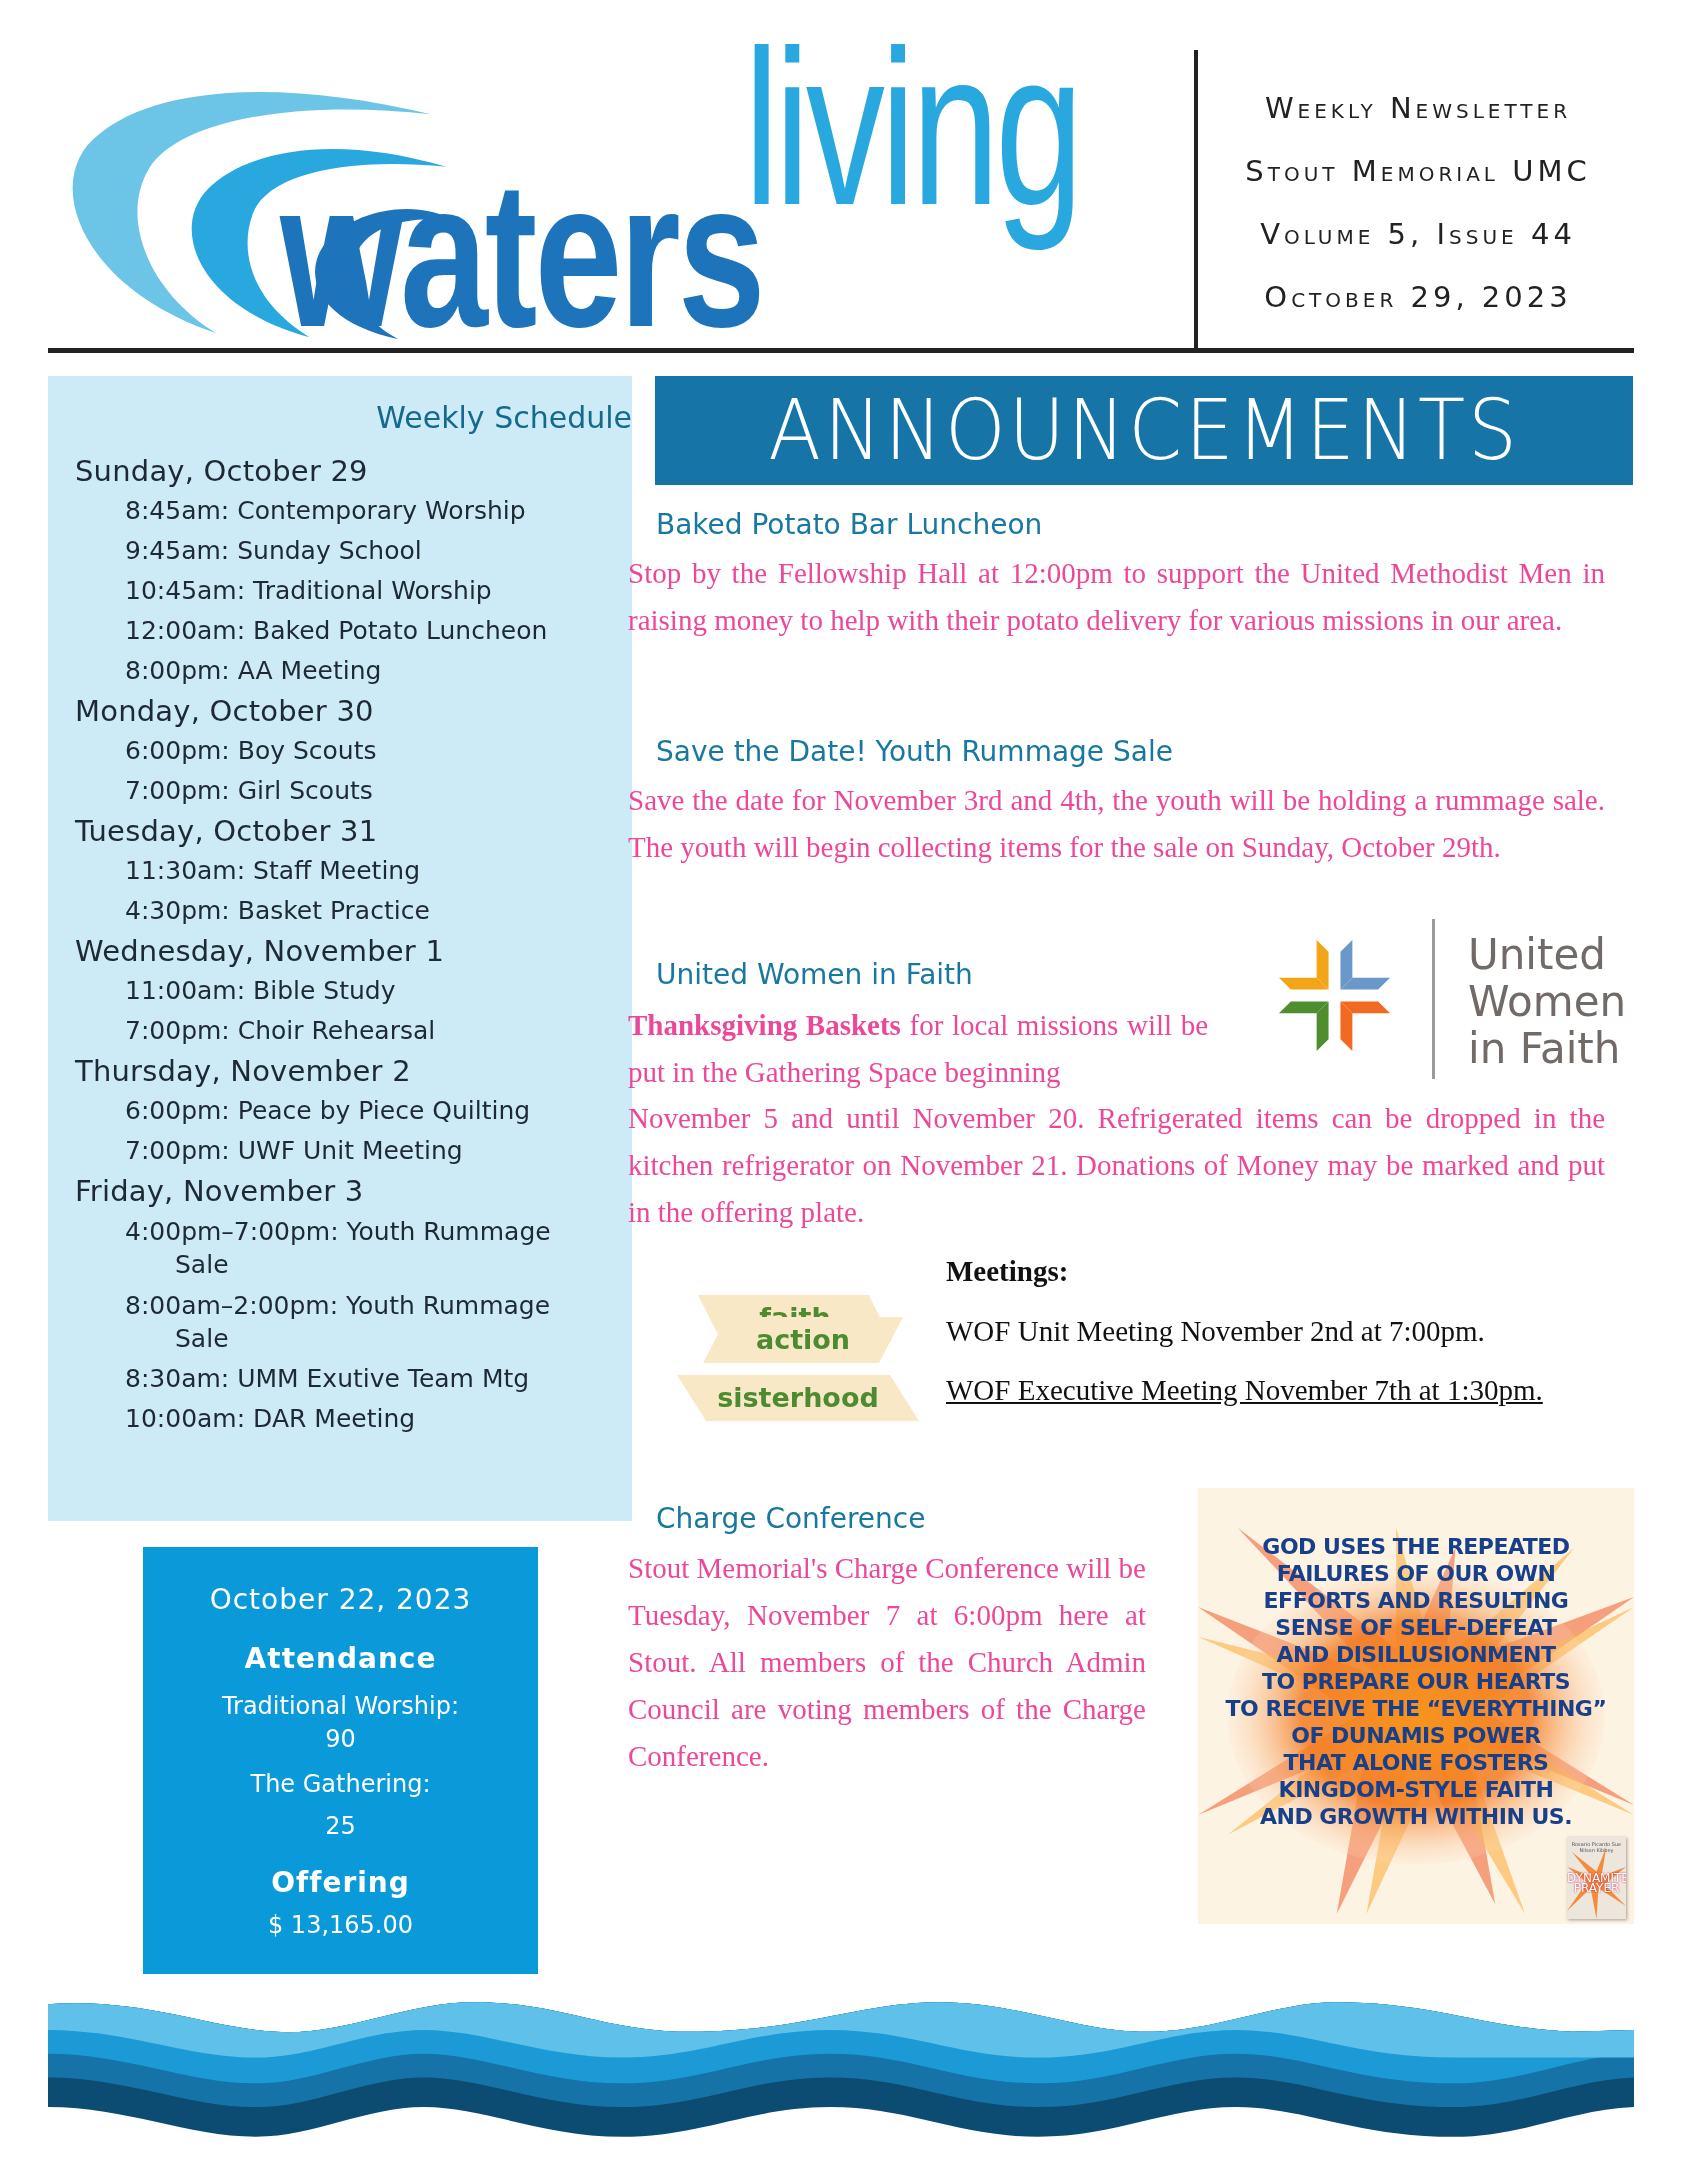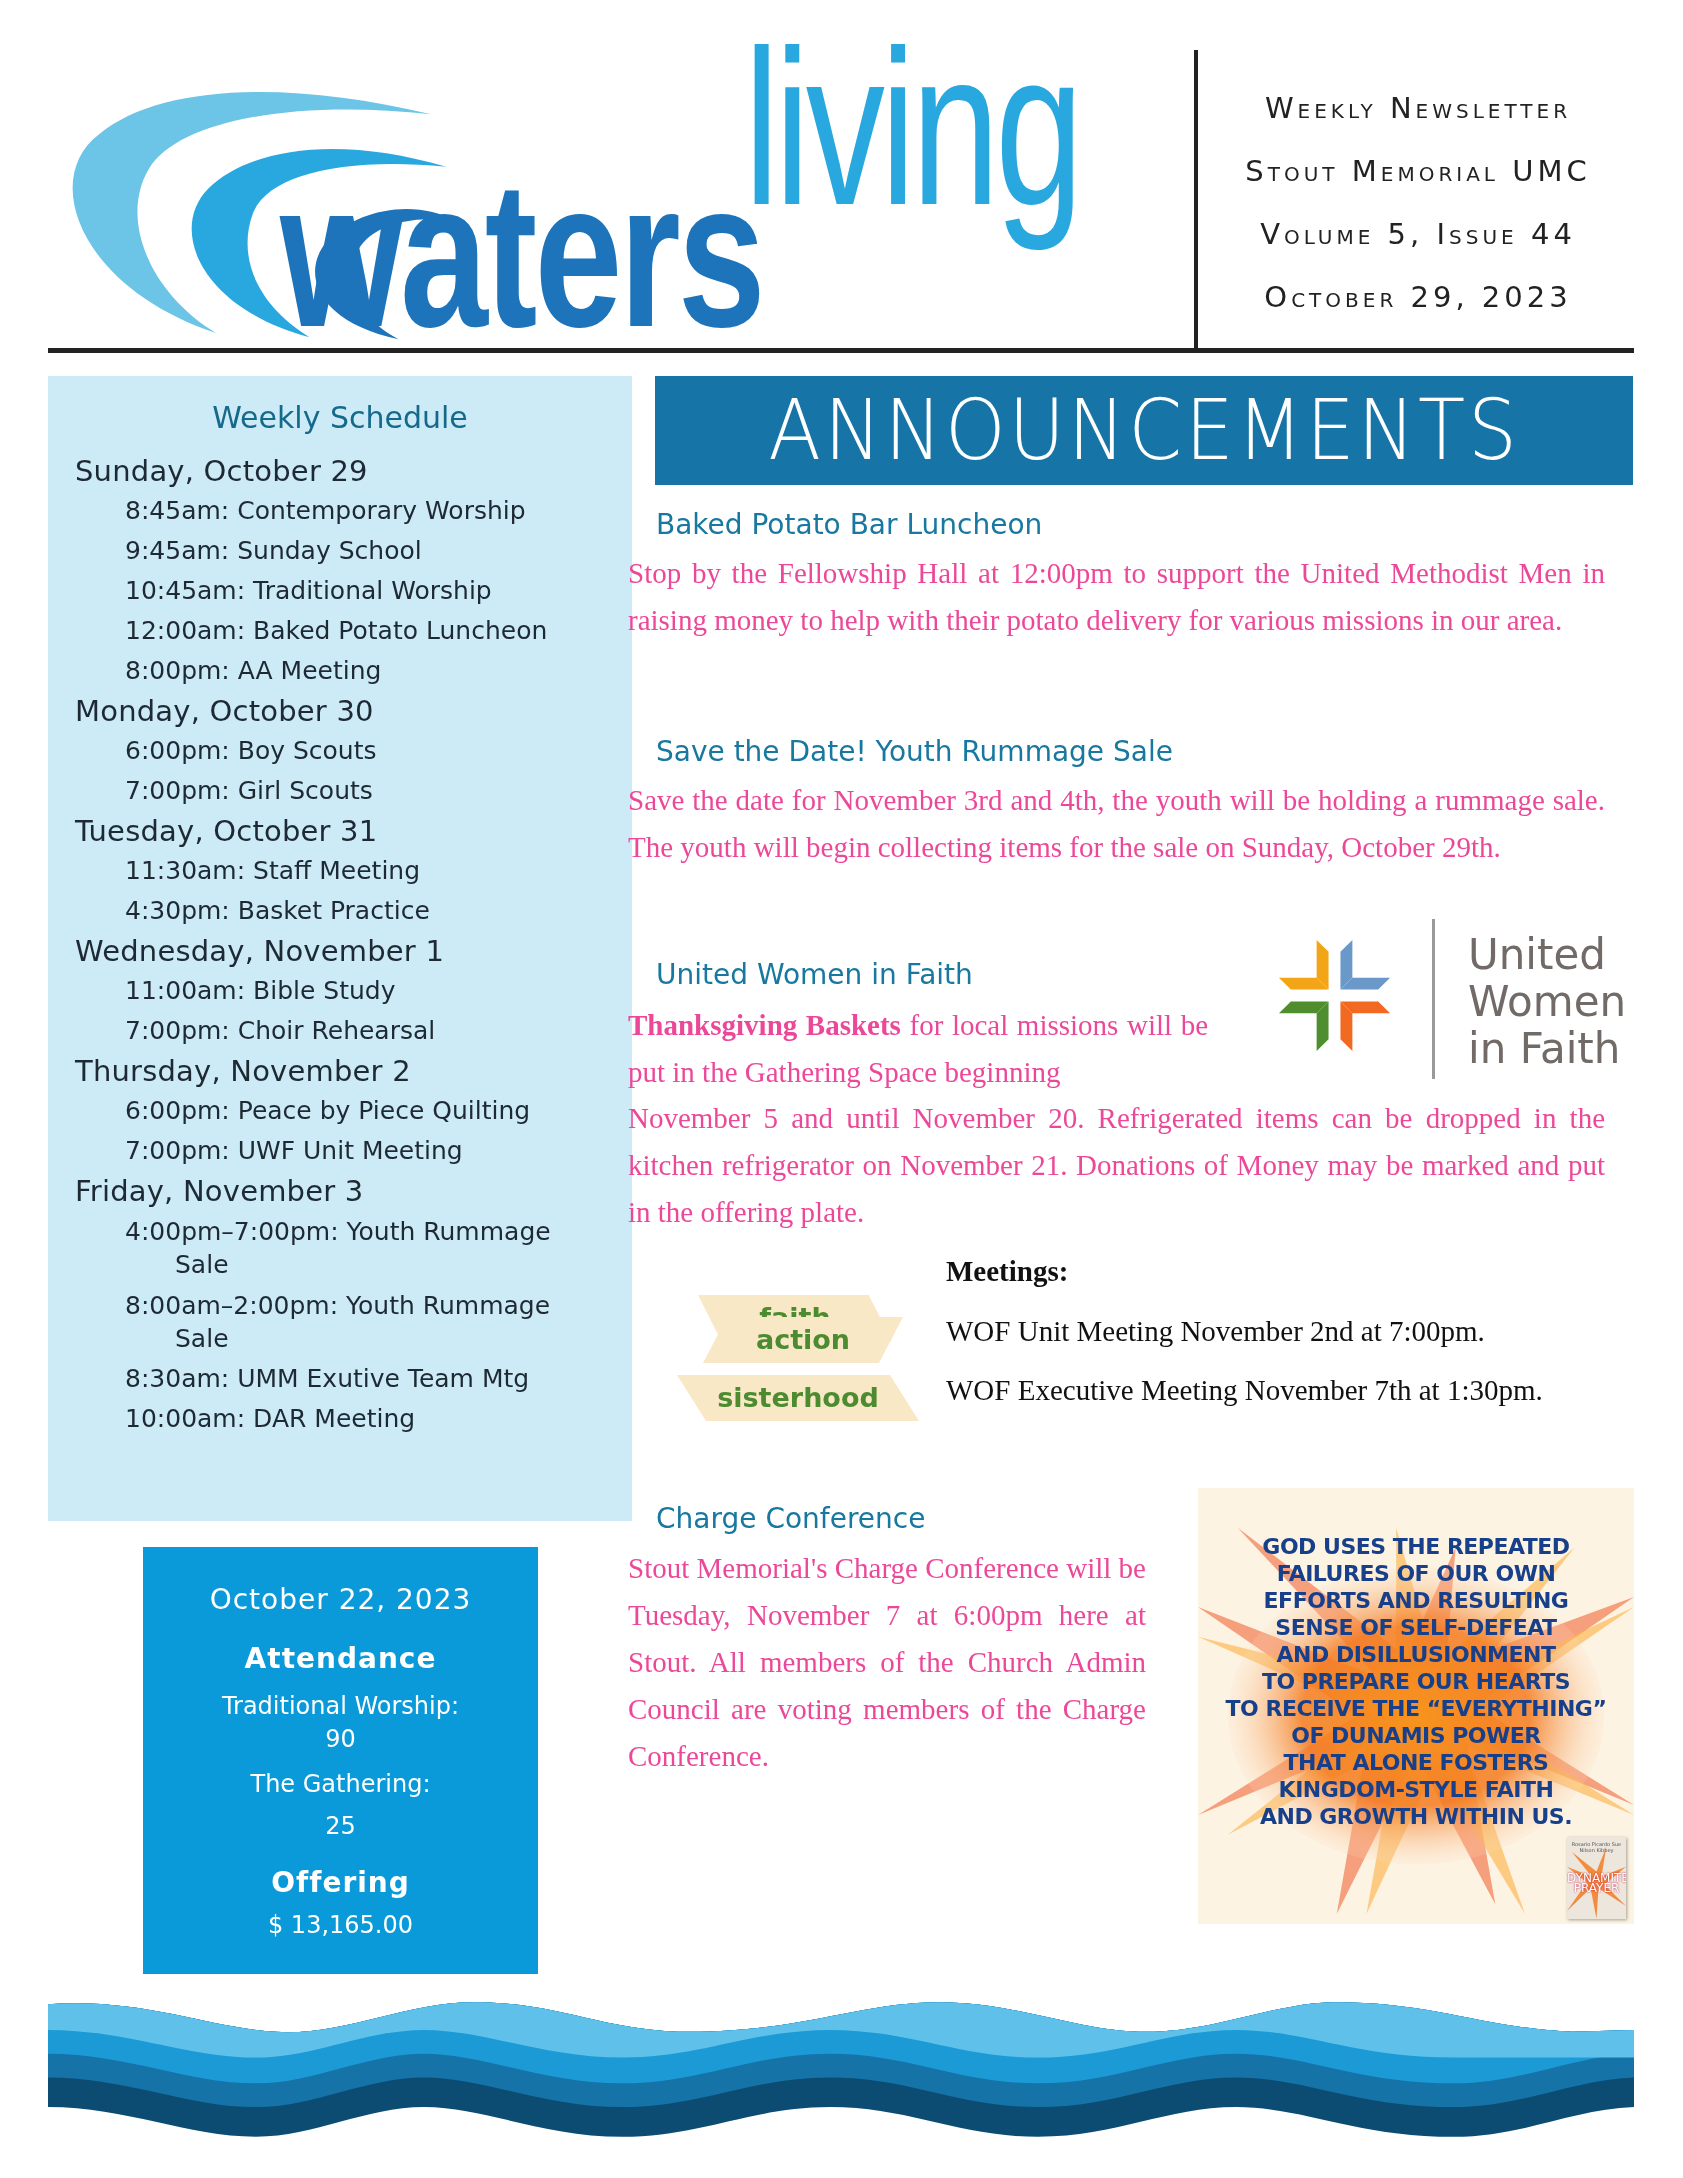--- a/index.html
+++ b/index.html
@@ -11,21 +11,21 @@
   #logo-svg { position: absolute; left: 40px; left: 40px; top: 40px; }
   .masthead-word-living { position: absolute; left: 744px; top: 18px; font-family: "Liberation Sans", sans-serif; font-size: 220px; letter-spacing: -6px; color: #29a8df; line-height: 1; transform: scaleX(0.72); transform-origin: left top; }
   .masthead-word-waters { position: absolute; left: 280px; top: 150px; font-family: "Liberation Sans", sans-serif; font-weight: bold; font-size: 208px; letter-spacing: -4px; color: #1d74bb; line-height: 1; transform: scaleX(0.76); transform-origin: left top; }
   .header-vline { position: absolute; left: 1194px; top: 50px; width: 4px; height: 303px; background: #222; }
   .header-hline { position: absolute; left: 48px; top: 348px; width: 1586px; height: 5px; background: #222; }
   .header-info { position: absolute; left: 1200px; top: 77px; width: 436px; text-align: center; font-family: "DejaVu Sans", sans-serif; font-size: 29px; letter-spacing: 4px; color: #222; font-variant: small-caps; line-height: 63px; }
   .header-info div { white-space: nowrap; }
 
   
   .schedule { position: absolute; left: 48px; top: 376px; width: 584px; height: 1145px; background: #cdeaf7; }
-  .schedule-title { position: absolute; left: 0; top: 24px; width: 100%; text-align: center; font-size: 30px; color: #156a8c; }
+  .schedule-title { position: absolute; left: 0; top: 24px; width: 100%; text-align: right; font-size: 30px; color: #156a8c; }
   .schedule-list { position: absolute; left: 27px; top: 75px; right: 10px; }
   .day { font-size: 29px; color: #1e2a33; line-height: 40px; letter-spacing: 0.2px; }
   .item { font-size: 25px; color: #1e2a33; line-height: 40px; padding-left: 50px; }
   .item.wrap { line-height: 33px; padding-top: 4px; padding-bottom: 4px; }
   .item .cont { display: block; padding-left: 50px; }
 
   
   .attend { position: absolute; left: 143px; top: 1547px; width: 395px; height: 427px; background: #0b9ad9; color: #fff; text-align: center; }
   .attend .a-date { position: absolute; top: 36px; width: 100%; font-size: 28px; letter-spacing: 1px; }
   .attend .a-head { position: absolute; width: 100%; font-size: 28px; font-weight: bold; letter-spacing: 1px; }
@@ -164,21 +164,21 @@
   <div>Women</div>
   <div>in Faith</div>
 </div>
 
 <div class="tag t1" style="left:698px; top:1259px; width:194px;margin-top:36px;">faith</div>
 <div class="tag t2" style="left:703px; top:1317px; width:200px;">action</div>
 <div class="tag t3" style="left:677px; top:1375px; width:242px;">sisterhood</div>
 
 <div class="meet" style="top:1255px; font-weight:bold;">Meetings:</div>
 <div class="meet" style="top:1315px;">WOF Unit Meeting November 2nd at 7:00pm.</div>
-<div class="meet" style="top:1374px;">WOF Executive Meeting November 7th at 1:30pm.</div>
+<div class="meet" style="top:1374px;text-decoration:underline;">WOF Executive Meeting November 7th at 1:30pm.</div>
 
 <div class="sec-head" style="top:1502px">Charge Conference</div>
 <div class="sec-body" style="top:1545px; width:518px;">Stout Memorial's Charge Conference will be Tuesday, November 7 at 6:00pm here at Stout.  All members of the Church Admin Council are voting members of the Charge Conference.</div>
 
 <figure class="quote">
   <svg class="splash" width="436" height="436" viewBox="0 0 440 440">
     <defs>
       <radialGradient id="sp" cx="0.5" cy="0.5" r="0.55">
         <stop offset="0" stop-color="#f7941d"></stop>
         <stop offset="0.55" stop-color="#f47b20" stop-opacity="0.85"></stop>

